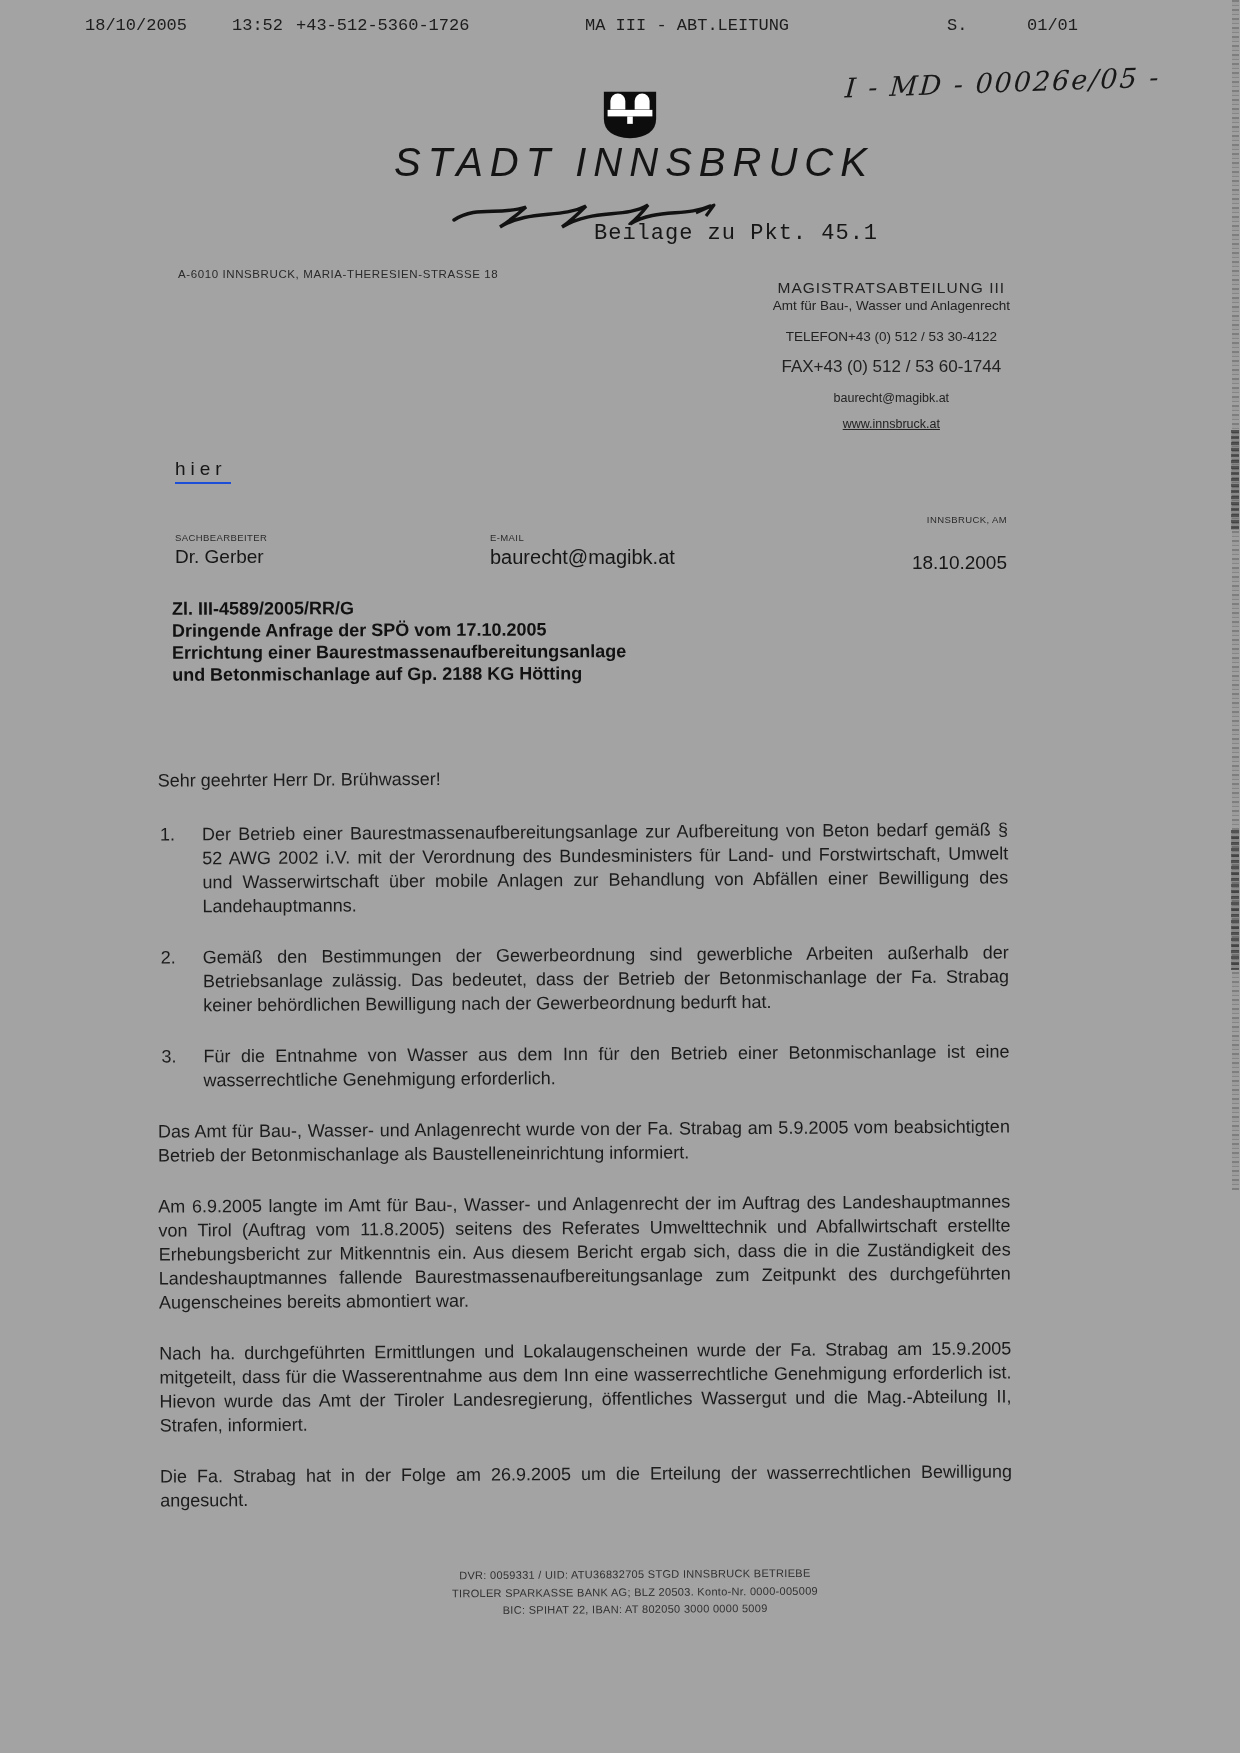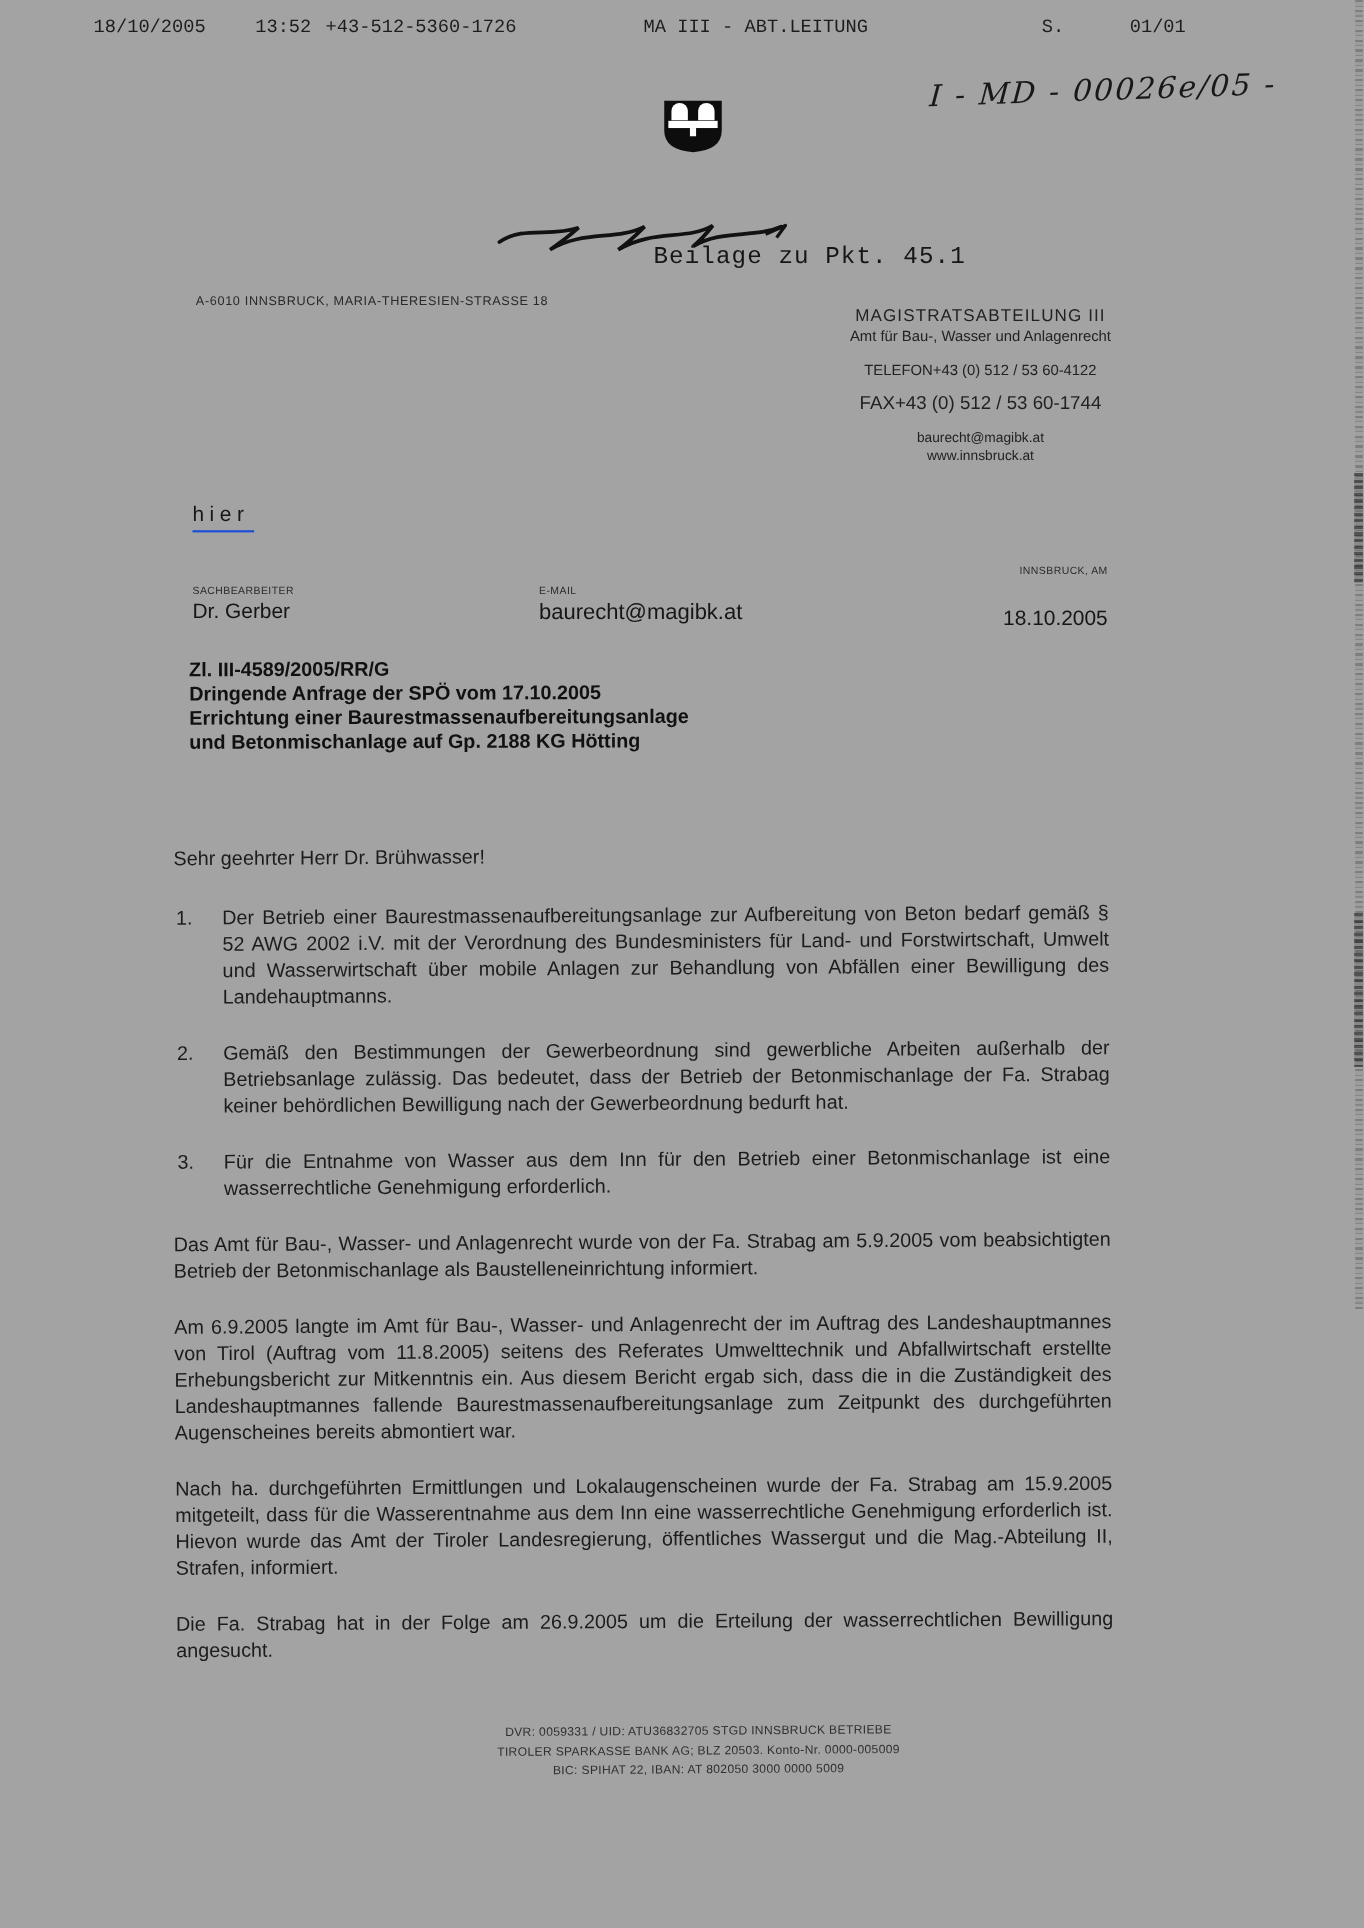--- a/index.html
+++ b/index.html
@@ -34,21 +34,21 @@
   .recipient{position:absolute;left:175px;top:299px;font-size:18px;line-height:23px;color:#1a1a1a;}
   .hier{position:absolute;left:175px;top:458px;font-size:19px;letter-spacing:5px;color:#161616;
     border-bottom:2px solid #1d4ed8;padding:0 4px 2px 0;}
 
   .right-block{position:absolute;right:230px;top:279px;text-align:center;color:#222;}
   .rb-dept{font-size:15.5px;letter-spacing:1px;}
   .rb-office{font-size:13.5px;margin-top:1px;}
   .rb-tel{font-size:13.5px;margin-top:16px;}
   .rb-fax{font-size:17px;margin-top:13px;}
   .rb-mail{font-size:12.5px;margin-top:14px;}
-  .rb-web{font-size:12.5px;margin-top:2px;}
+  .rb-web{font-size:12.5px;margin-top:12px;text-decoration:underline;}
 
   
   .label{position:absolute;font-size:9.5px;letter-spacing:.4px;color:#2b2b2b;}
   .value{position:absolute;font-size:19px;color:#161616;white-space:nowrap;}
   .lb-clerk{left:175px;top:532px;} .vl-clerk{left:175px;top:546px;}
   .lb-email{left:490px;top:532px;text-align:right;} .vl-email{left:490px;top:546px;font-size:20px;}
   .lb-place{right:233px;top:514px;text-align:left;} .vl-date{right:233px;top:552px;text-align:right;}
 
   .subject{position:absolute;left:172px;top:597px;font-size:18px;font-weight:bold;
     line-height:22px;color:#111;transform:rotate(-.2deg);}
@@ -93,38 +93,39 @@
   <div class="crest">
     <svg width="56" height="50" viewBox="0 0 60 52">
       <path d="M2,1 H58 V30 Q58,49 30,51 Q2,49 2,30 Z" fill="#0d0d0d"></path>
       <path d="M9,20 v-9 a8,8 0 0 1 16,0 v9 z" fill="#ffffff"></path>
       <path d="M35,20 v-9 a8,8 0 0 1 16,0 v9 z" fill="#ffffff"></path>
       <rect x="6" y="20.5" width="48" height="7" fill="#ffffff"></rect>
       <rect x="27" y="27.5" width="6" height="8" fill="#ffffff"></rect>
     </svg>
   </div>
 
+  <div class="brand">STADT INNSBRUCK</div>
 
   <div class="scribble">
     <svg width="285" height="40" viewBox="0 0 285 40">
       <path d="M6,28 C28,13 52,24 78,15 C68,24 58,31 52,35 C82,17 112,27 138,14 C128,24 120,31 114,35 C146,16 176,27 200,13 C193,22 187,28 182,32 C208,16 238,25 262,14" stroke="#121212" stroke-width="3.4" fill="none" stroke-linecap="round"></path>
       <path d="M248,21 l18,-8 l-8,11" stroke="#121212" stroke-width="3" fill="none" stroke-linejoin="round"></path>
     </svg>
   </div>
 
   <div class="beilage">Beilage zu Pkt. 45.1</div>
 
   <div class="addr-small">A-6010 INNSBRUCK, MARIA-THERESIEN-STRASSE 18</div>
 
   <div class="hier">hier</div>
 
   <div class="right-block">
     <div class="rb-dept">MAGISTRATSABTEILUNG III</div>
     <div class="rb-office">Amt für Bau-, Wasser und Anlagenrecht</div>
-    <div class="rb-tel">TELEFON+43 (0) 512 / 53 60-4122</div>
+    <div class="rb-tel">TELEFON+43 (0) 512 / 53 30-4122</div>
     <div class="rb-fax">FAX+43 (0) 512 / 53 60-1744</div>
     <div class="rb-mail">baurecht@magibk.at</div>
     <div class="rb-web">www.innsbruck.at</div>
   </div>
 
   <div class="label lb-clerk">SACHBEARBEITER</div>
   <div class="value vl-clerk">Dr. Gerber</div>
   <div class="label lb-email">E-MAIL</div>
   <div class="value vl-email">baurecht@magibk.at</div>
   <div class="label lb-place">INNSBRUCK, AM</div>

